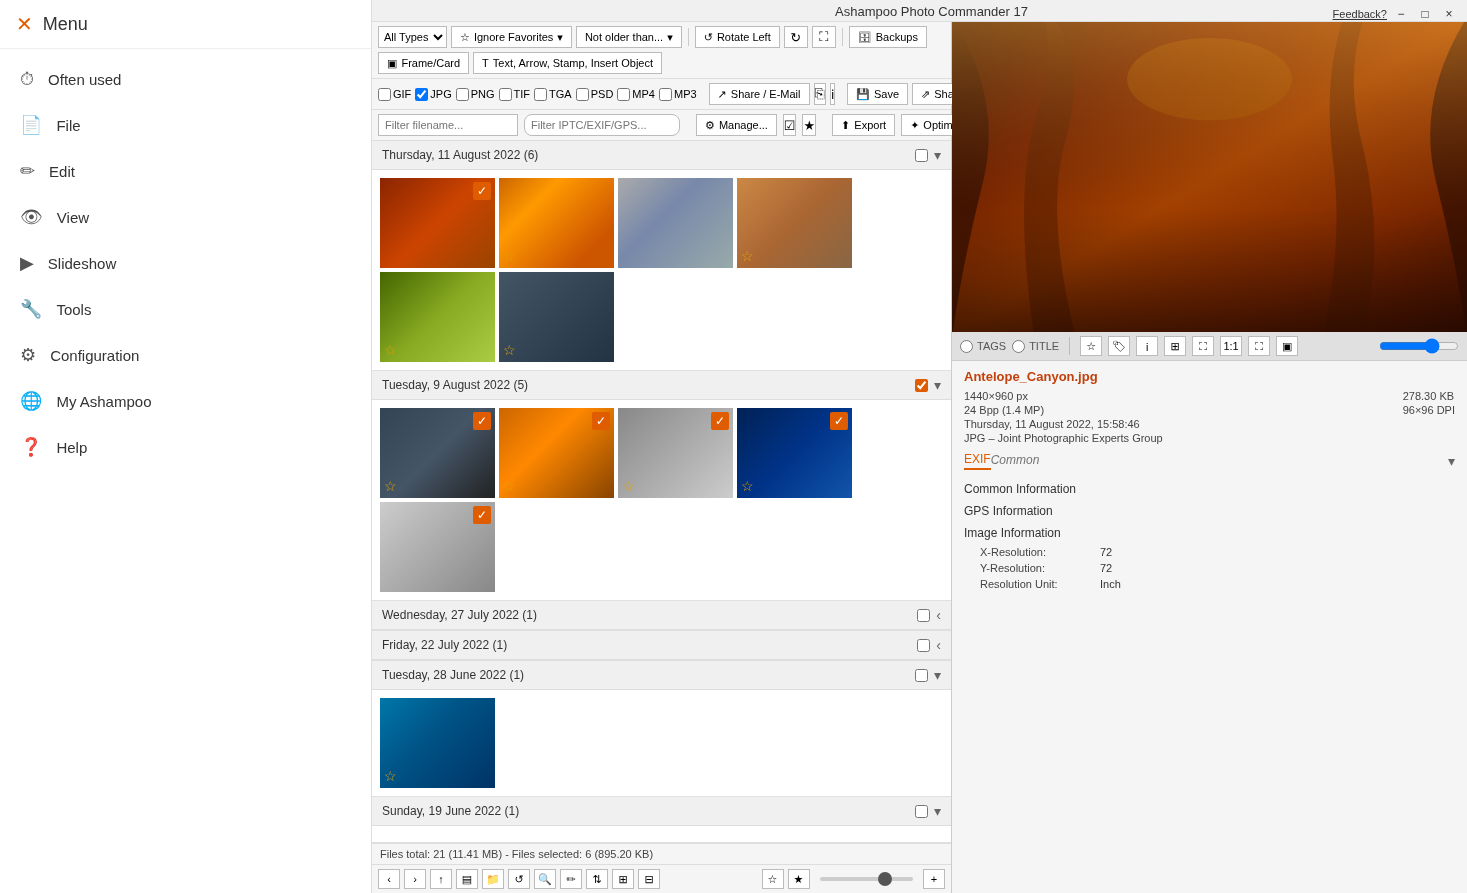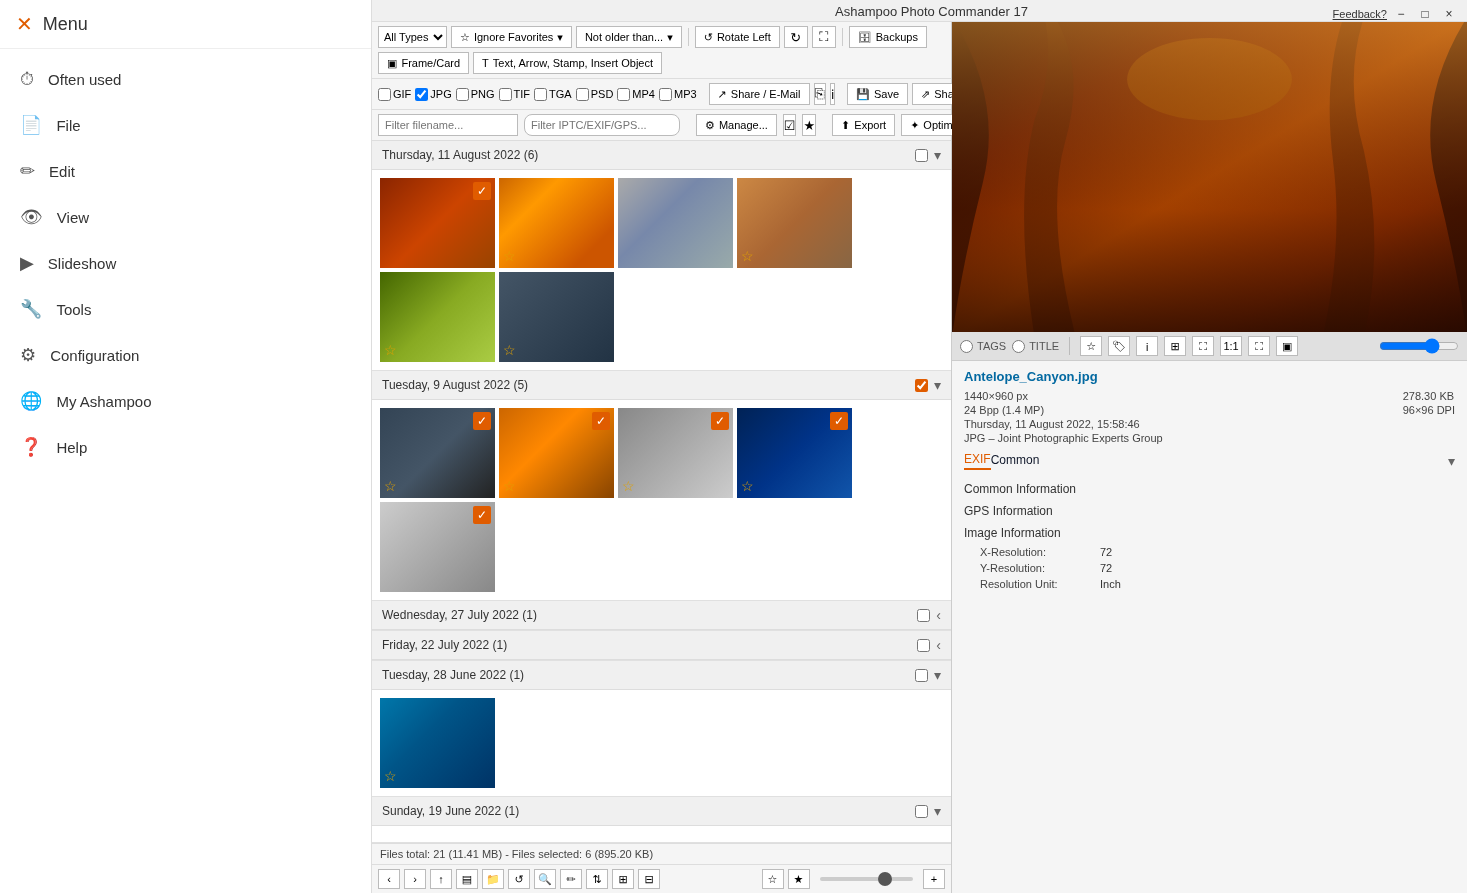--- a/index.html
+++ b/index.html
@@ -338,21 +338,21 @@
     
     .info-section {
       flex: 1;
       overflow-y: auto;
       background: #f5f5f5;
       padding: 8px 12px;
     }
     .info-filename {
       font-size: 13px;
       font-weight: 600;
-      color: #0369a1;
+      color: #c2410c;
       margin-bottom: 6px;
     }
     .info-meta {
       display: grid;
       grid-template-columns: 1fr;
       gap: 2px;
       font-size: 11px;
       color: #444;
       margin-bottom: 8px;
     }
@@ -364,22 +364,23 @@
     }
     .exif-tab {
       font-size: 12px;
       cursor: pointer;
       color: #e05c00;
       font-weight: 500;
       border-bottom: 2px solid #e05c00;
       padding-bottom: 2px;
     }
     .exif-tab.inactive {
-      color: #0f172a;
+      color: #737373;
       border-bottom: none;
+      font-style: italic;
     }
     .exif-expand { margin-left: auto; font-size: 14px; color: #666; cursor: pointer; }
 
     .info-tree-item {
       padding: 4px 0;
       font-size: 12px;
       color: #333;
       cursor: pointer;
     }
     .info-tree-sub {

